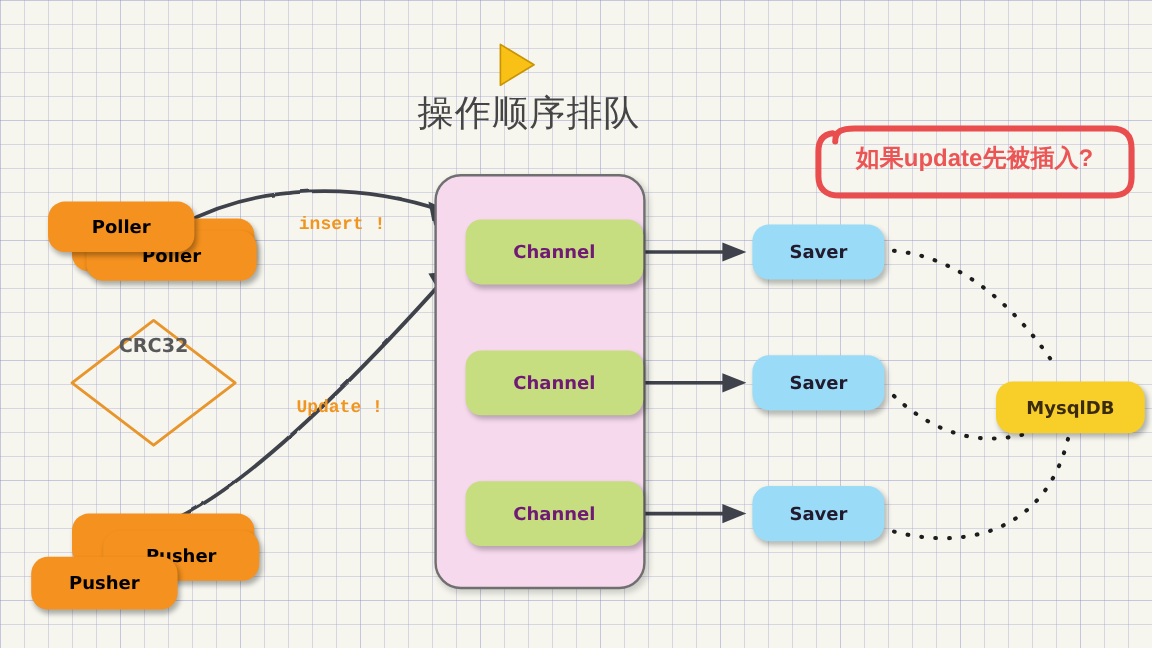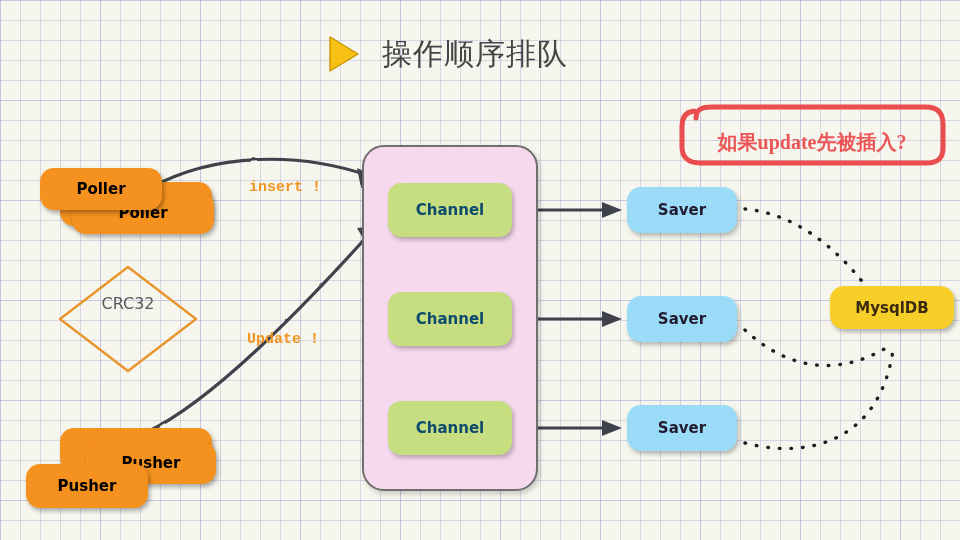--- a/index.html
+++ b/index.html
@@ -47,68 +47,68 @@
     position:absolute;
     left:362px;top:145px;width:172px;height:342px;
     background:#f7d9ee;
     border:2px solid #6f6f6f;
     border-radius:22px;
     box-shadow:2px 3px 5px rgba(0,0,0,0.18);
   }
   .channel{
     background:#c6dd80;
     border-radius:13px;
-    color:#0c4a6e;
-    font-size:15px;
-    width:124px;height:54px;
+    color:#701a75;
+    font-size:15px;
+    width:148px;height:54px;
     box-shadow:2px 3px 4px rgba(0,0,0,0.25);
   }
   .saver{
     background:#9adcf7;
     border-radius:14px;
     color:#221a2e;
     font-size:15px;
     width:110px;height:46px;
     box-shadow:2px 3px 4px rgba(0,0,0,0.25);
     align-items:center;
   }
   #mysqldb{
     background:#f8cf28;
     border-radius:14px;
     color:#3a2a10;
     font-size:15px;
-    left:830px;top:286px;width:124px;height:43px;
+    left:830px;top:318px;width:124px;height:43px;
     box-shadow:2px 3px 4px rgba(0,0,0,0.28);
   }
   
   #crc-diamond{
     position:absolute;left:57px;top:264px;width:142px;height:110px;
   }
   #crc-label{
-    position:absolute;left:57px;top:293px;width:142px;
-    text-align:center;color:#585858;font-weight:normal;
+    position:absolute;left:57px;top:277px;width:142px;
+    text-align:center;color:#585858;font-weight:bold;
     font-size:16px;line-height:22px;
     font-family:"DejaVu Sans","Liberation Sans",sans-serif;
   }
   
-  #title-row{position:absolute;left:326px;top:34px;display:flex;align-items:flex-start;}
+  #title-row{position:absolute;left:326px;top:34px;display:flex;align-items:center;flex-direction:column;}
   #title-text{
     margin-left:22px;color:#454545;font-size:30px;font-weight:normal;
     letter-spacing:1px;
     font-family:"DejaVu Sans","Liberation Sans",sans-serif;
   }
   
   #callout{
     position:absolute;left:678px;top:104px;width:268px;height:62px;
   }
   #callout-text{
-    position:absolute;left:678px;top:111px;width:268px;height:62px;
+    position:absolute;left:678px;top:100px;width:268px;height:62px;
     display:flex;align-items:center;justify-content:center;
     color:#ec5555;font-size:20px;font-weight:bold;
-    font-family:Liberation Serif, serif;
+    font-family:Liberation Sans, sans-serif;
   }
   .edge-label{
     position:absolute;color:#f0951f;font-weight:bold;font-size:15px;
     font-family:Liberation Mono, monospace;
   }
   svg.layer{position:absolute;left:0;top:0;width:960px;height:540px;pointer-events:none;}
 </style>
 </head>
 <body>
 

